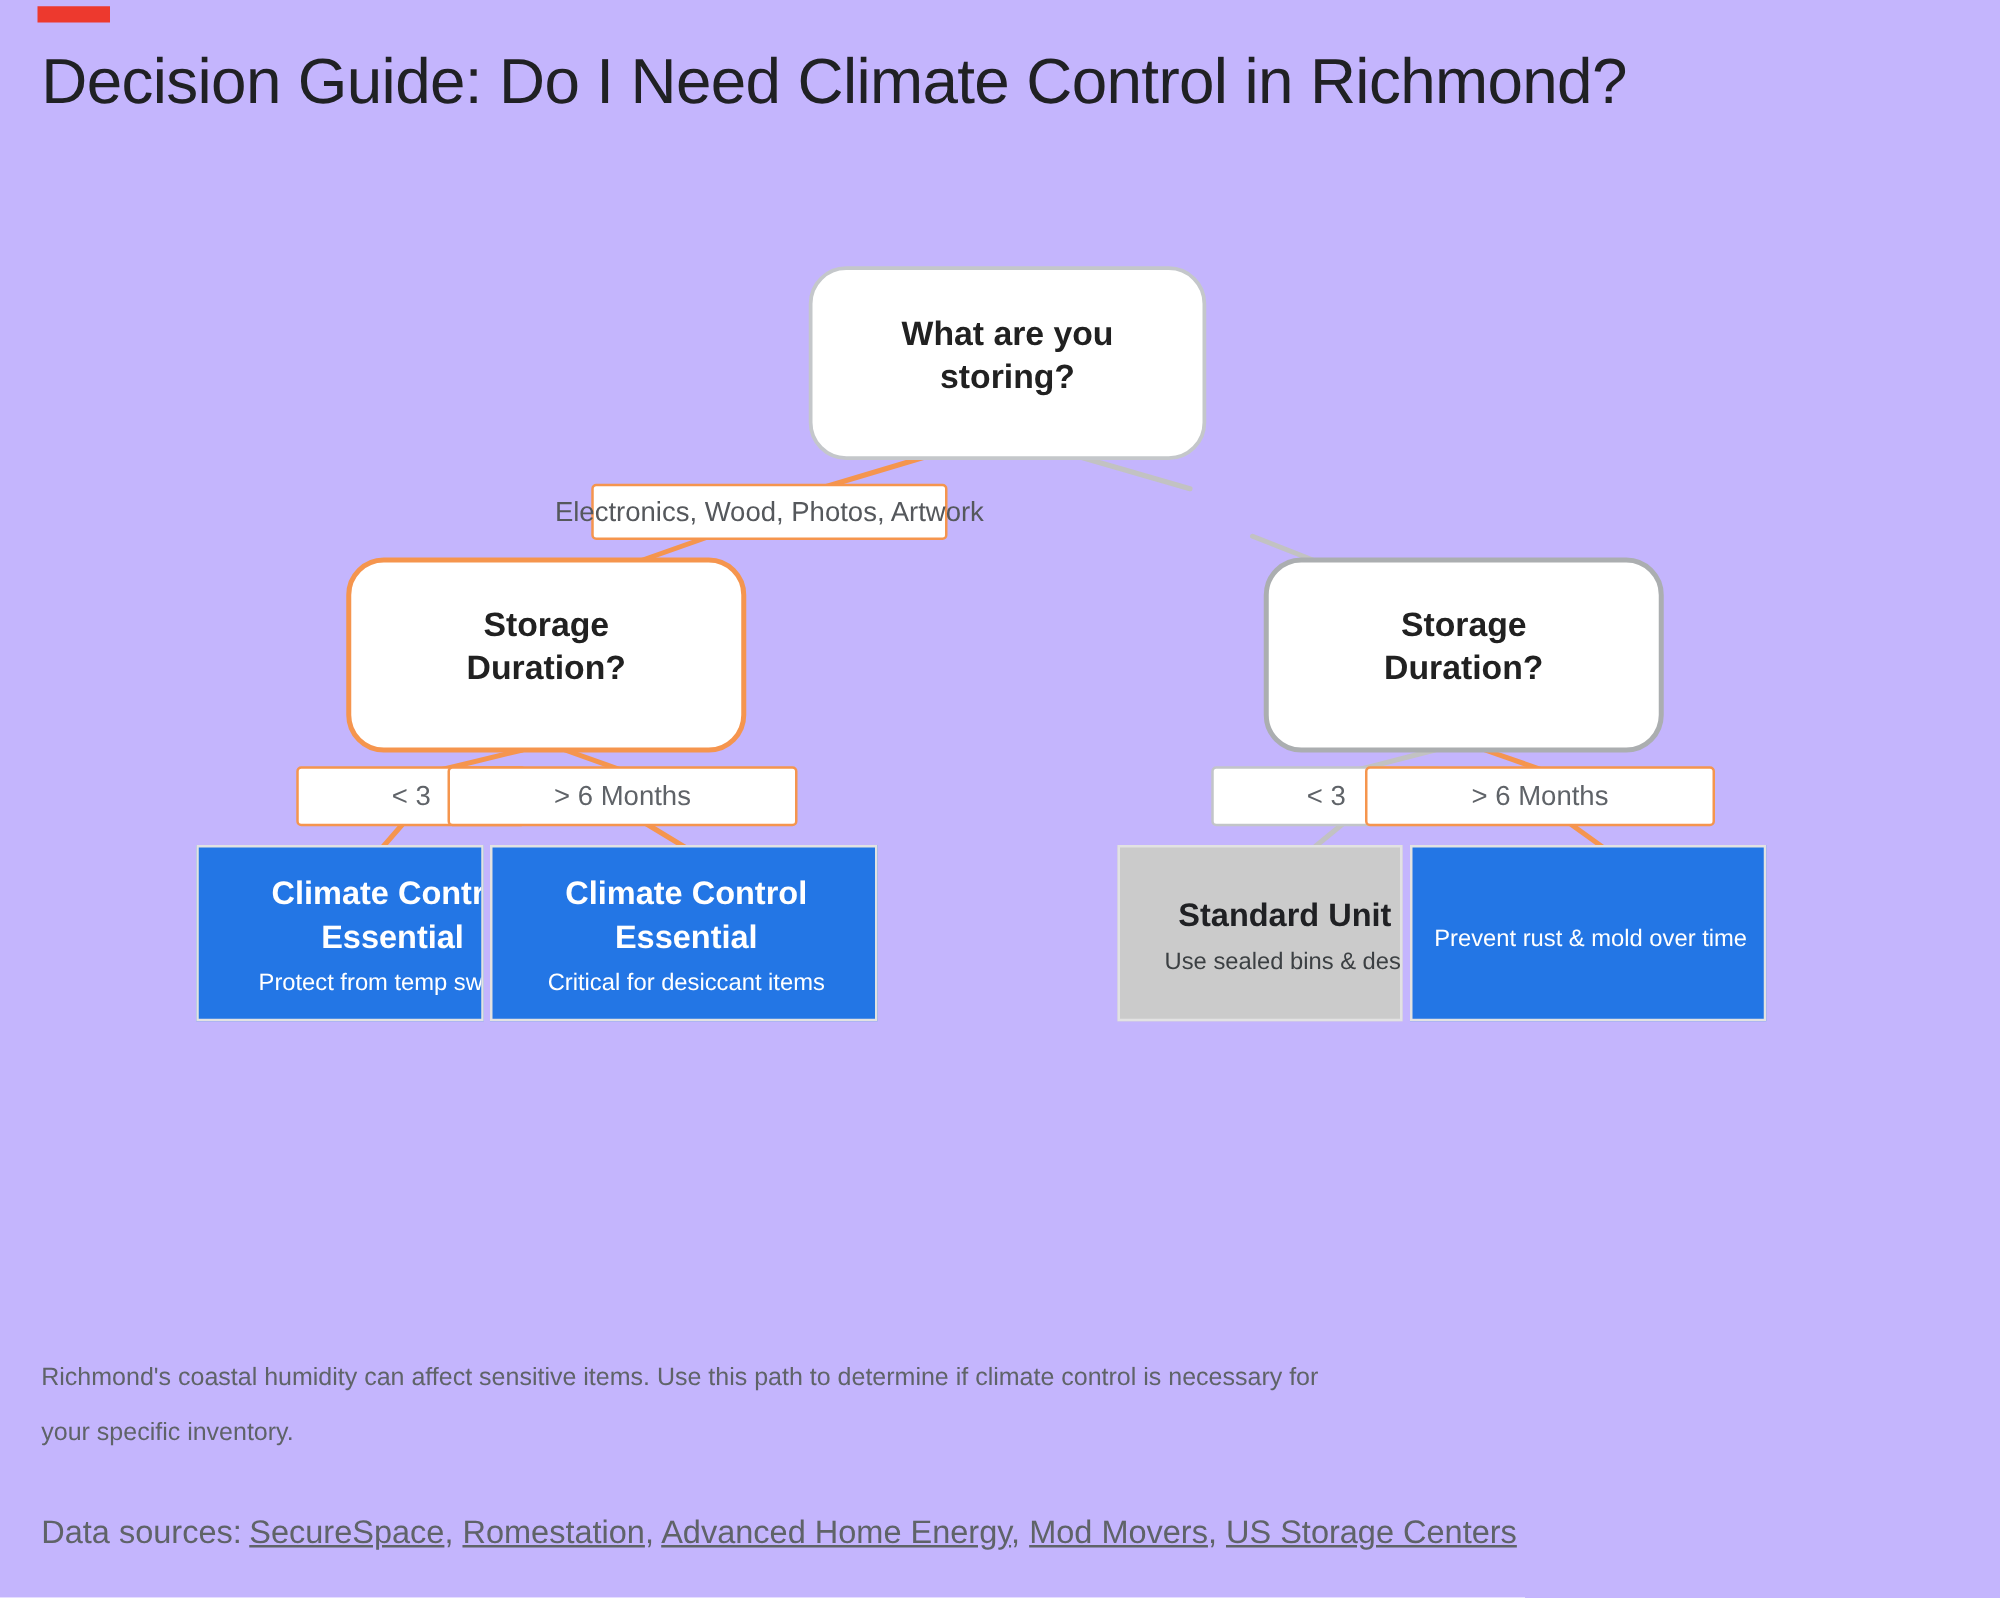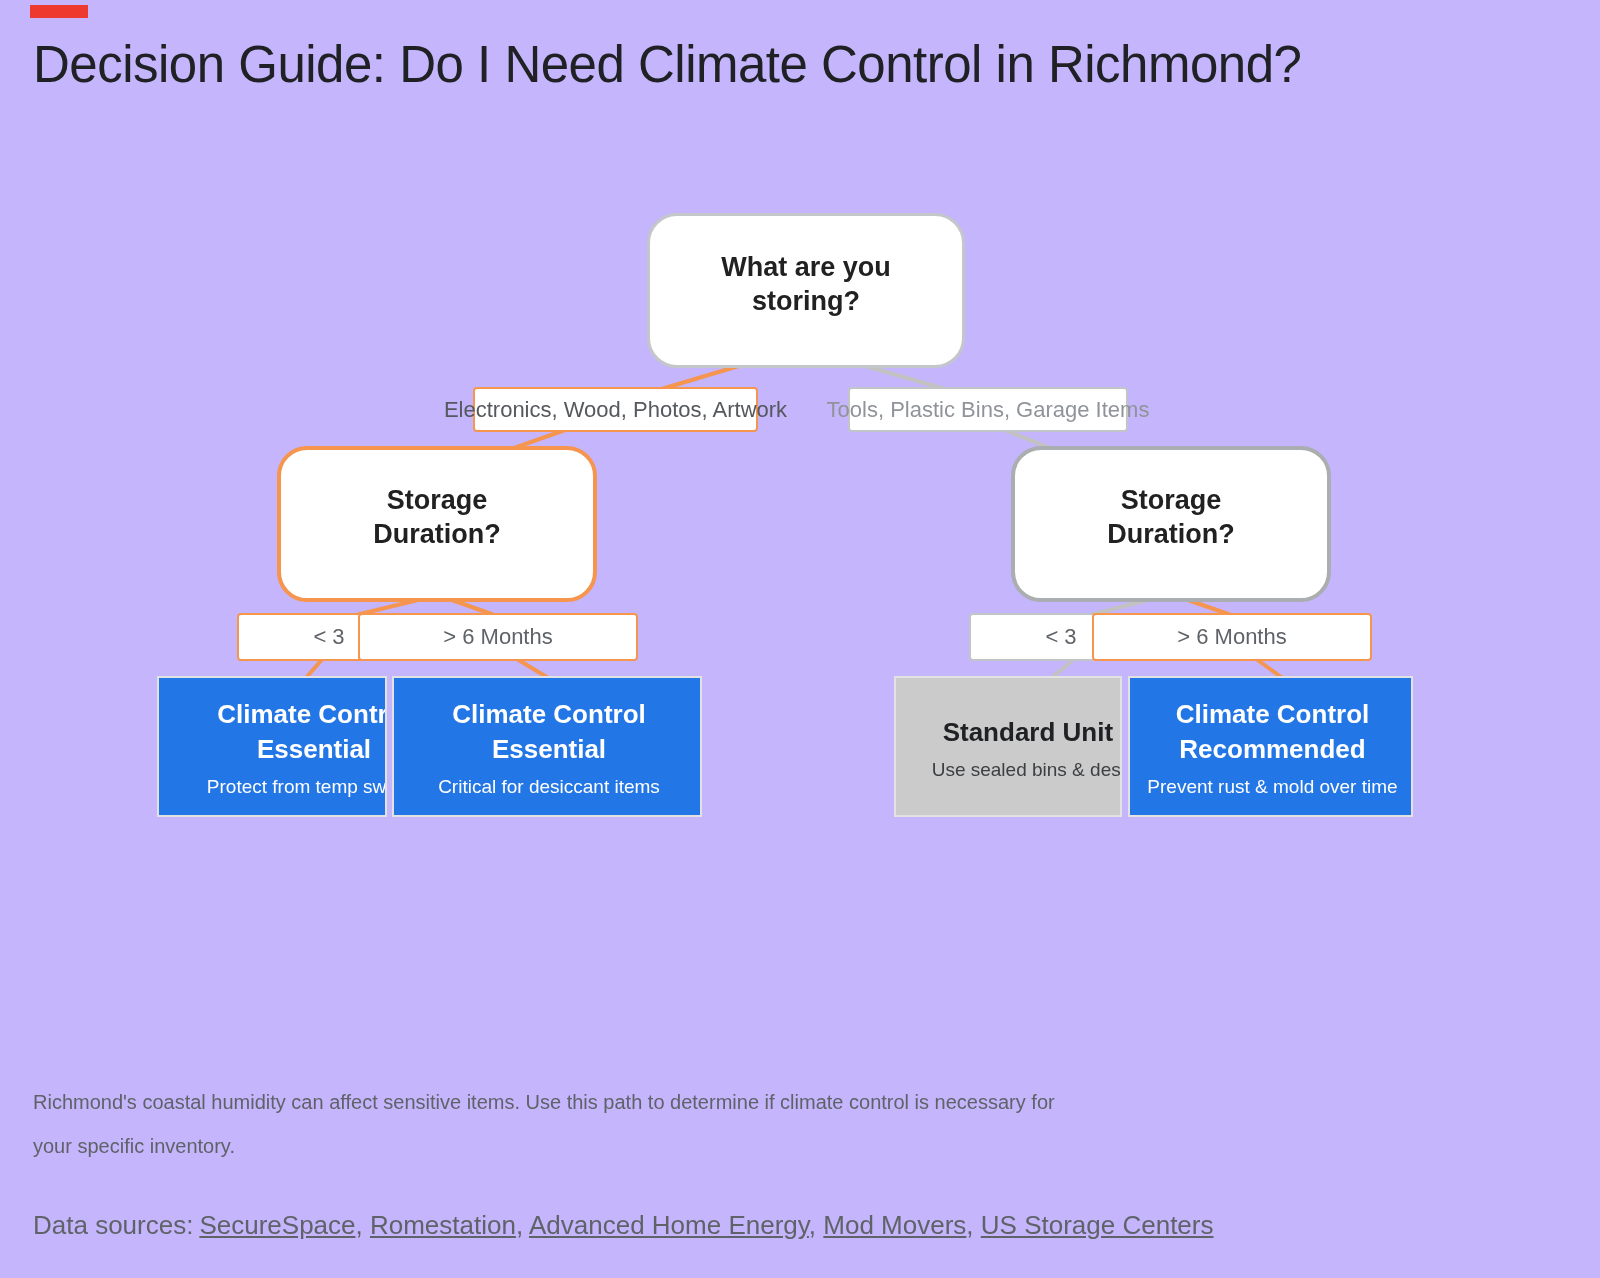--- a/index.html
+++ b/index.html
@@ -82,21 +82,20 @@
       <line class="edge-orange" x1="1188" y1="410" x2="1234" y2="426"></line>
       <line class="edge-gray" x1="1078" y1="466" x2="1050" y2="489"></line>
       <line class="edge-orange" x1="1252" y1="466" x2="1284" y2="489"></line>
     </svg>
 
     <div class="qnode node-root">
       <div class="qtext">What are you storing?</div>
     </div>
 
     <div class="elabel orange lbl-1l">Electronics, Wood, Photos, Artwork</div>
-    <div class="elabel grayb lbl-1r">Tools, Plastic Bins, Garage Items</div>
 
     <div class="qnode node-sd-left">
       <div class="qtext">Storage Duration?</div>
     </div>
     <div class="qnode node-sd-right">
       <div class="qtext">Storage Duration?</div>
     </div>
 
     <div class="elabel orange lbl-2la">&lt; 3</div>
     <div class="elabel orange lbl-2lb">&gt; 6 Months</div>
@@ -116,21 +115,20 @@
       </div>
     </div>
     <div class="leaf grayf leaf-g1">
       <div class="leaf-inner" style="width:310px">
         <div class="leaf-title">Standard Unit OK</div>
         <div class="leaf-sub">Use sealed bins &amp; desiccant</div>
       </div>
     </div>
     <div class="leaf blue leaf-b2">
       <div class="leaf-inner" style="width:285px">
-        <div class="leaf-title">Climate Control Recommended</div>
         <div class="leaf-sub">Prevent rust &amp; mold over time</div>
       </div>
     </div>
   </div>
 
   <p class="description">
     <span>Richmond's coastal humidity can affect sensitive items. Use this path to determine if climate control is necessary for</span><br>
     <span>your specific inventory.</span>
   </p>
 

